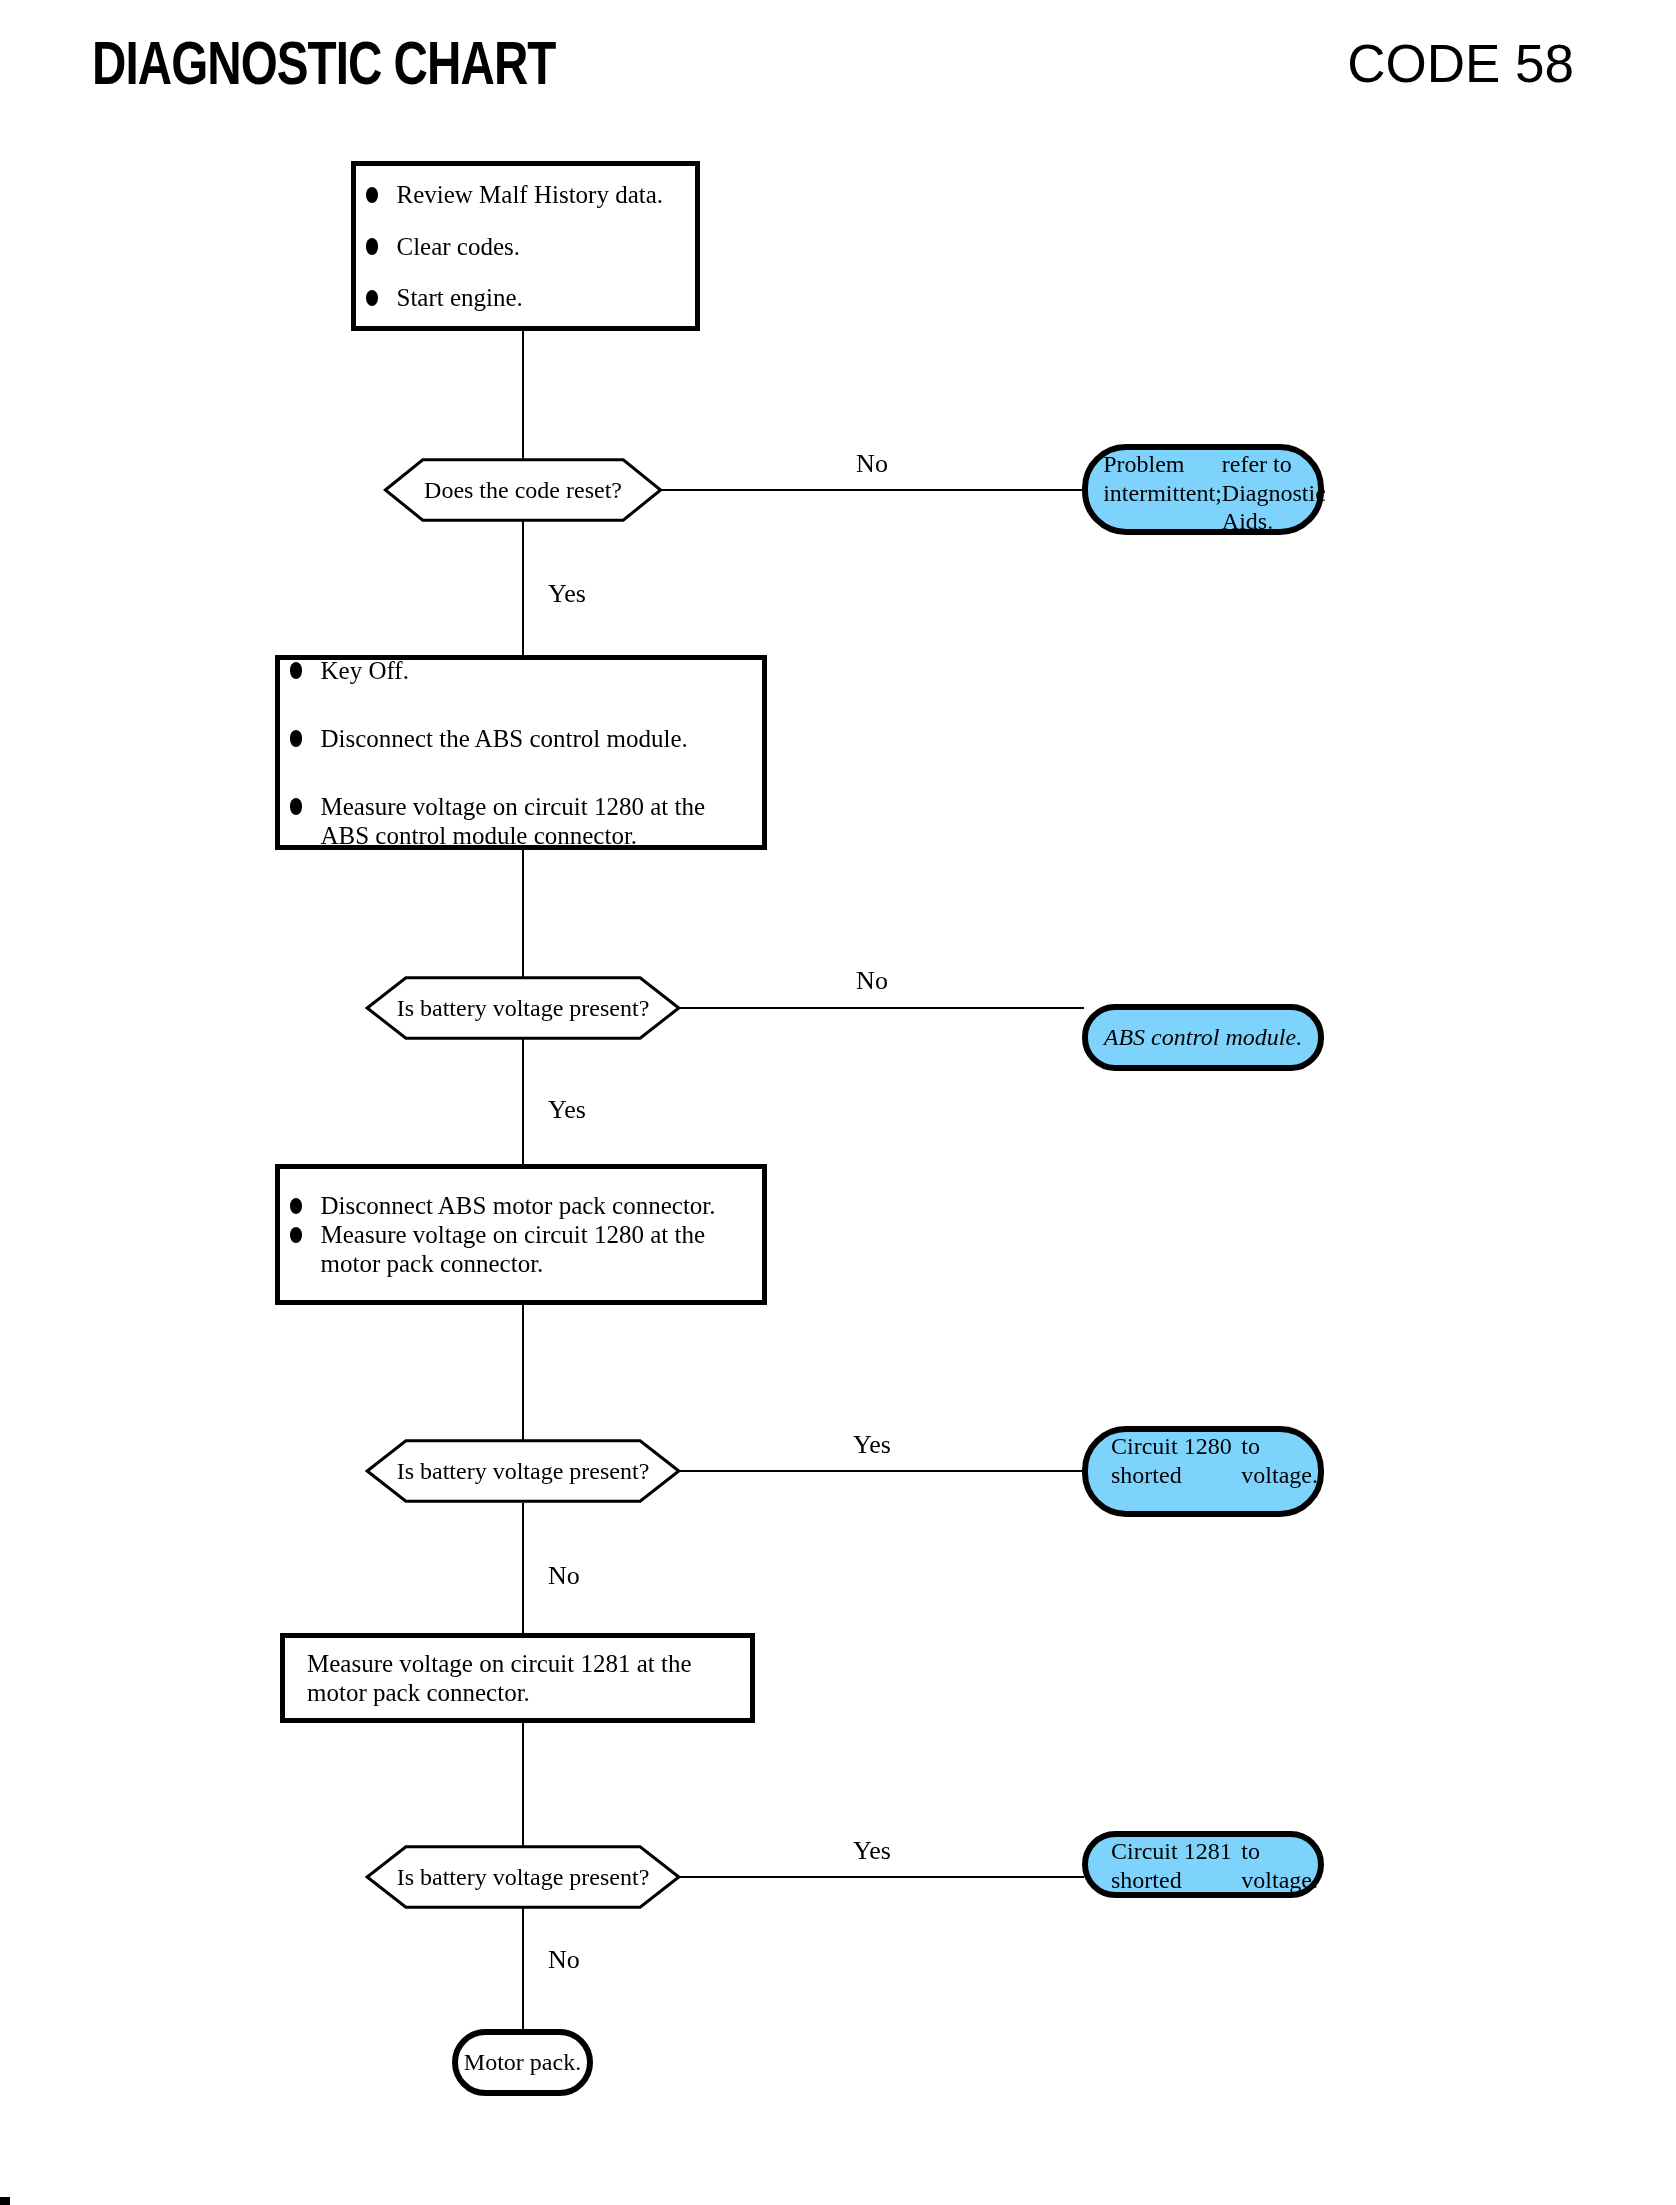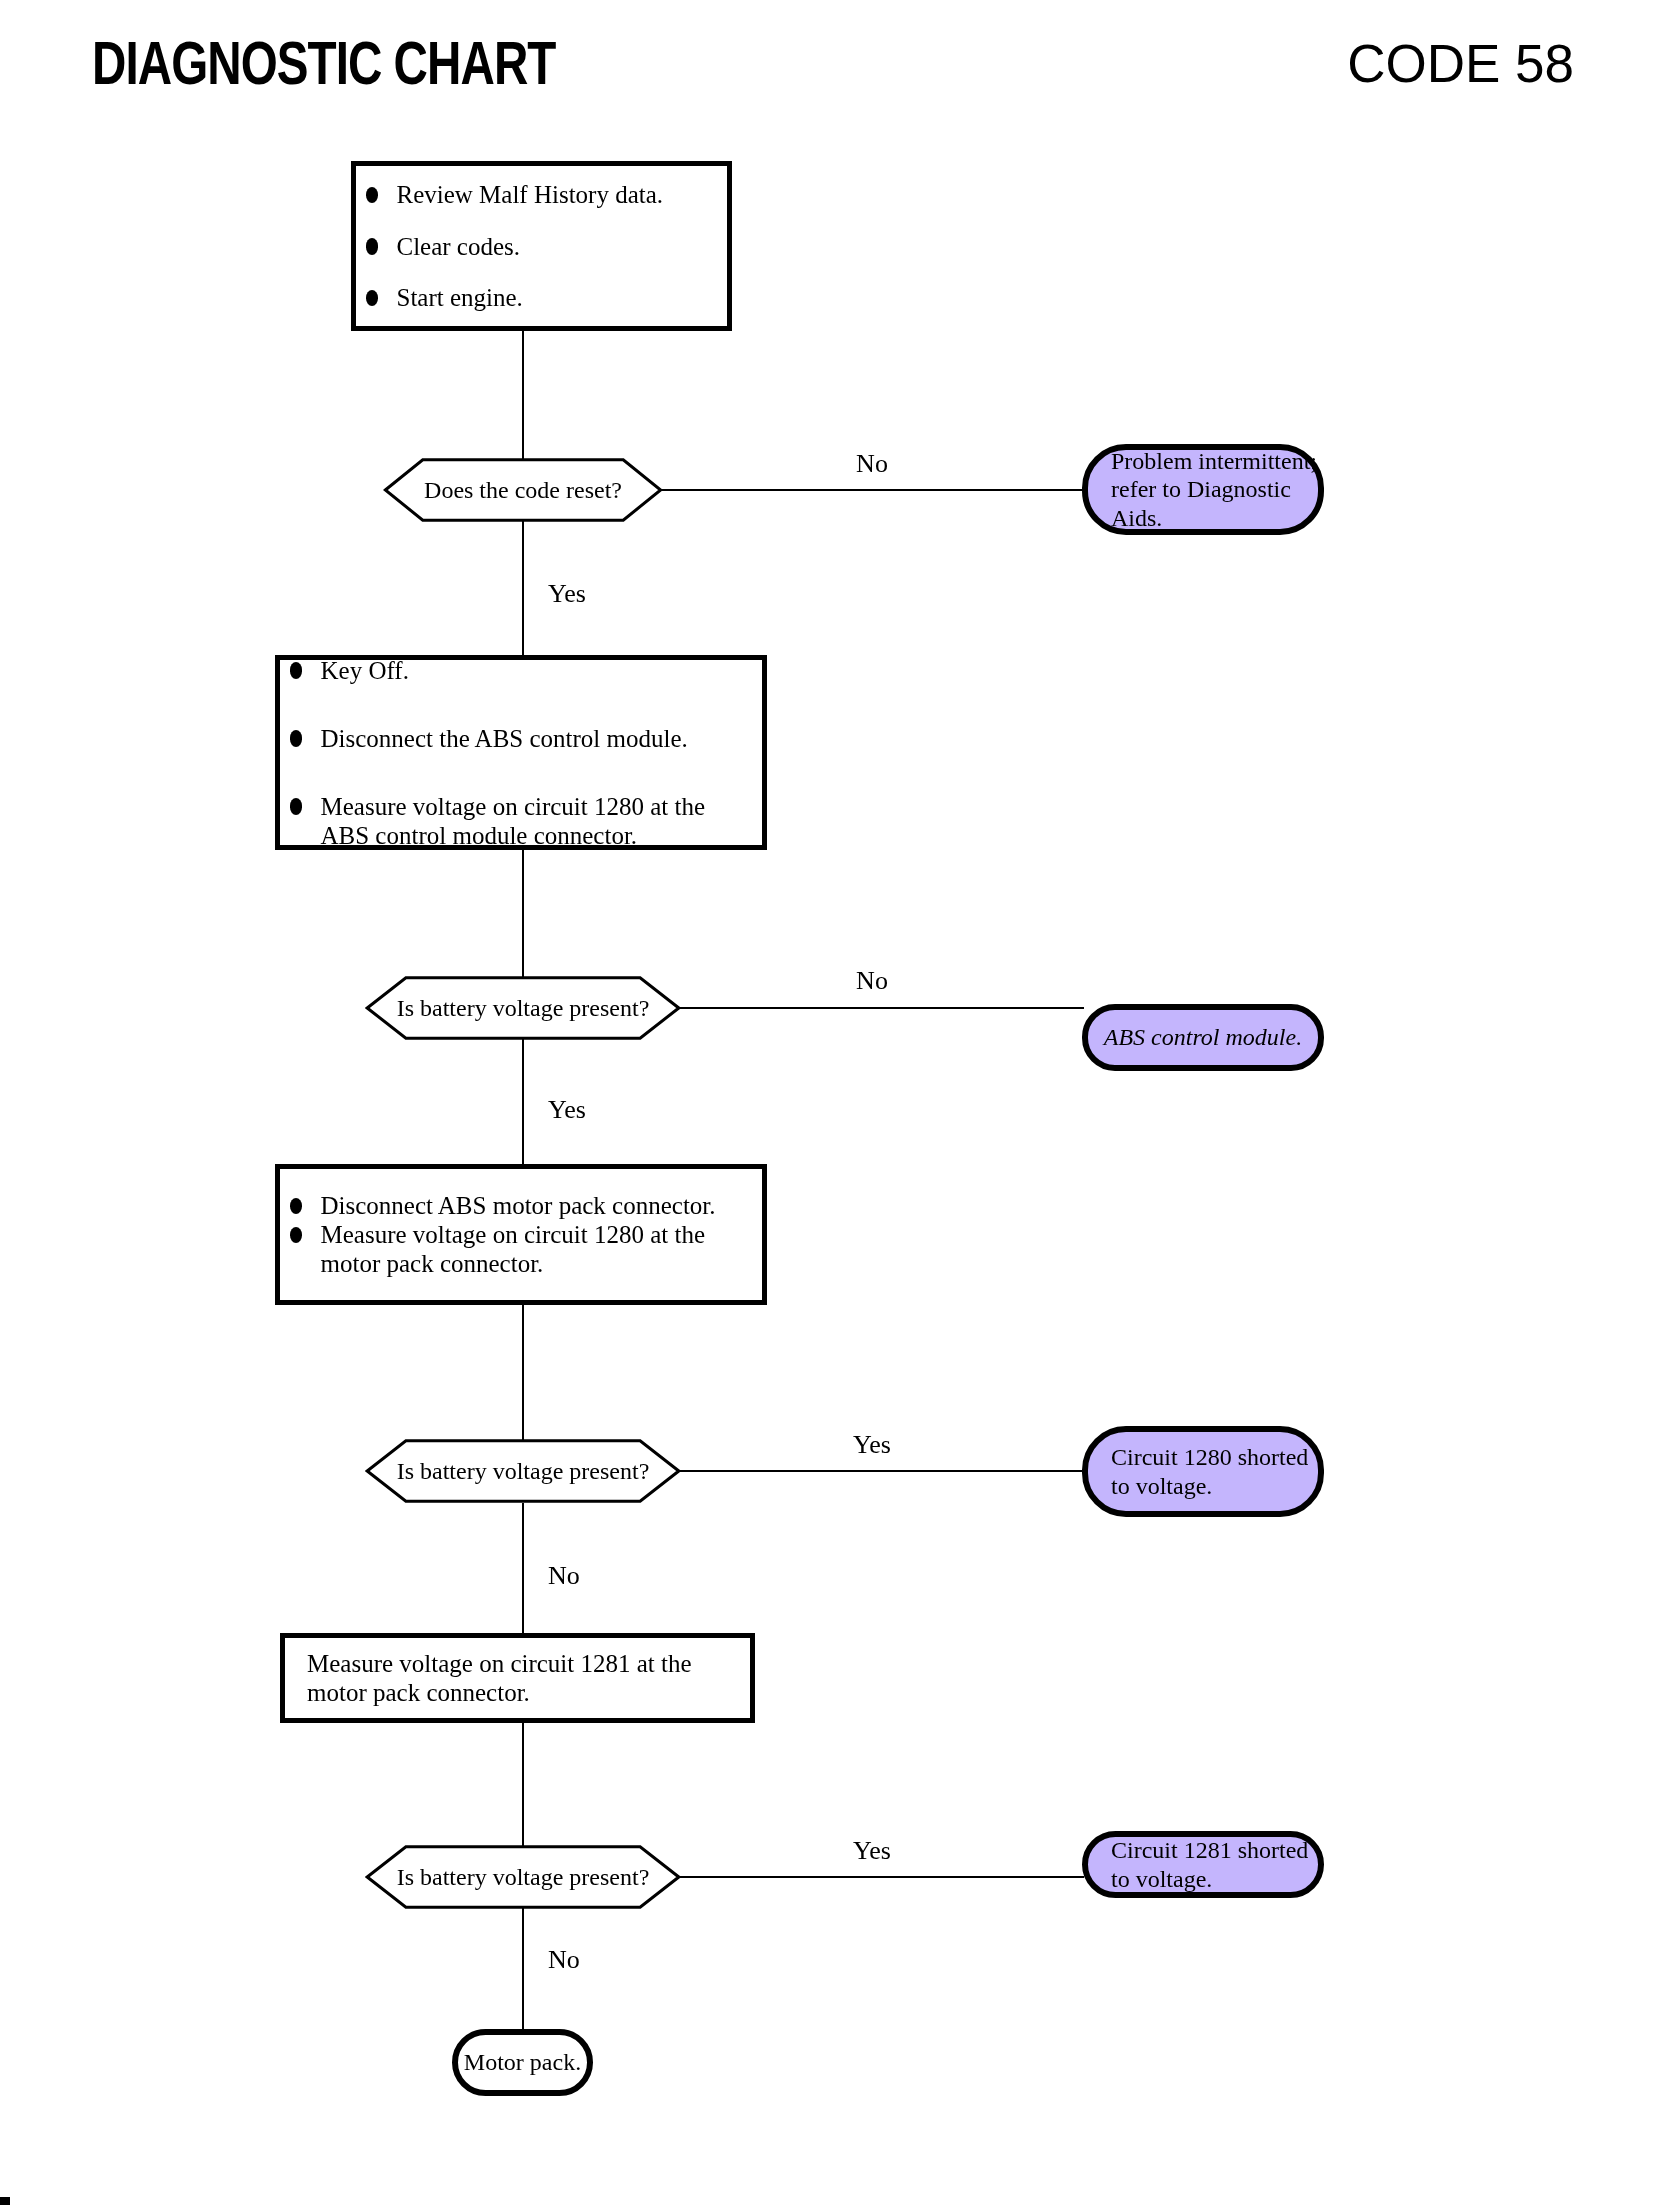--- a/index.html
+++ b/index.html
@@ -23,22 +23,22 @@
     display:flex;flex-direction:column;justify-content:center;
     font-size:25px;line-height:29px;
   }
   .bitem{display:flex;align-items:flex-start;padding-left:9.7px;}
   .bullet{flex:0 0 auto;width:12.8px;height:16.4px;border-radius:50%;background:#000;margin:6.7px 18px 0 0;}
   .plain{padding-left:22px;}
   .hexwrap{position:absolute;}
   .hexwrap svg{position:absolute;left:0;top:0;width:100%;height:100%;}
   .hexlabel{position:absolute;left:0;top:0;right:0;bottom:0;display:flex;align-items:center;justify-content:center;font-size:24px;}
   .rbox{
-    position:absolute;border:6.7px solid #000;border-radius:44px;background:#c4b5fd;box-sizing:border-box;
-    display:flex;flex-direction:column;justify-content:center;
+    position:absolute;border:6.7px solid #000;border-radius:44px;background:#7dd3fc;box-sizing:border-box;
+    display:flex;flex-direction:row;justify-content:center;
     font-size:24px;line-height:28.6px;padding-left:23px;
   }
   .rbox.centered{padding-left:0;align-items:center;border-radius:33px;}
   .pill{
     position:absolute;left:452px;top:2029px;width:141px;height:67px;
     border:6px solid #000;border-radius:35px;box-sizing:border-box;background:#fff;
     display:flex;align-items:center;justify-content:center;font-size:24px;
   }
   .blabel{position:absolute;width:182px;text-align:center;font-size:26px;line-height:30px;}
   .dlabel{position:absolute;left:548px;font-size:26px;line-height:30px;}
@@ -59,21 +59,21 @@
   <div class="vline" style="top:1304px;height:137px;"></div>
   <div class="vline" style="top:1503px;height:133px;"></div>
   <div class="vline" style="top:1722px;height:125px;"></div>
   <div class="vline" style="top:1908px;height:123px;"></div>
 
   <div class="hline" style="top:489px;left:660px;width:424px;"></div>
   <div class="hline" style="top:1007px;left:678px;width:406px;"></div>
   <div class="hline" style="top:1470px;left:678px;width:406px;"></div>
   <div class="hline" style="top:1876px;left:678px;width:406px;"></div>
 
-  <div class="abox" style="left:351px;top:161px;width:381px;height:170px;gap:22.5px;">
+  <div class="abox" style="left:351px;top:161px;width:349px;height:170px;gap:22.5px;">
     <div class="bitem">
       <span class="bullet"></span>
       <span>Review Malf History data.</span>
     </div>
     <div class="bitem">
       <span class="bullet"></span>
       <span>Clear codes.</span>
     </div>
     <div class="bitem">
       <span class="bullet"></span>

